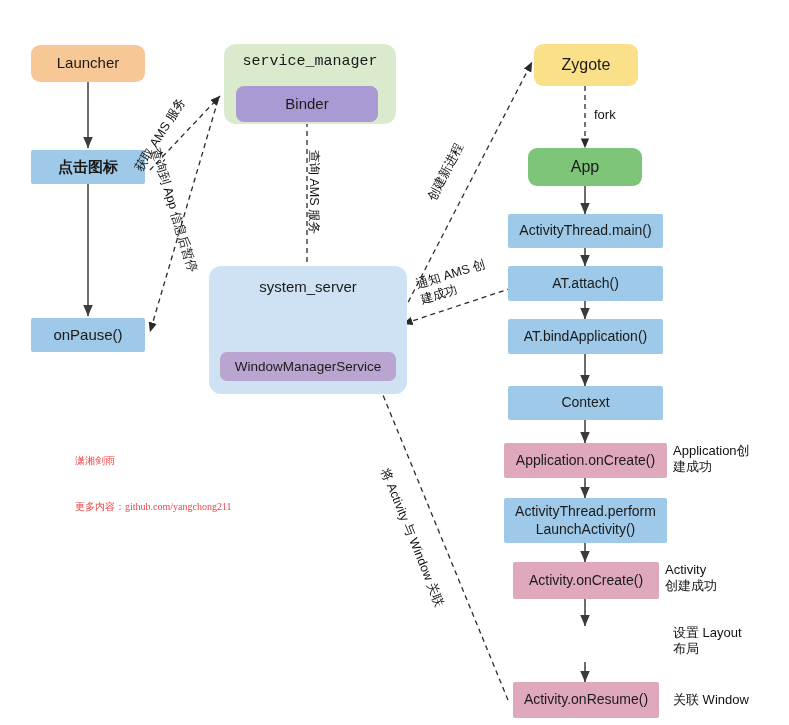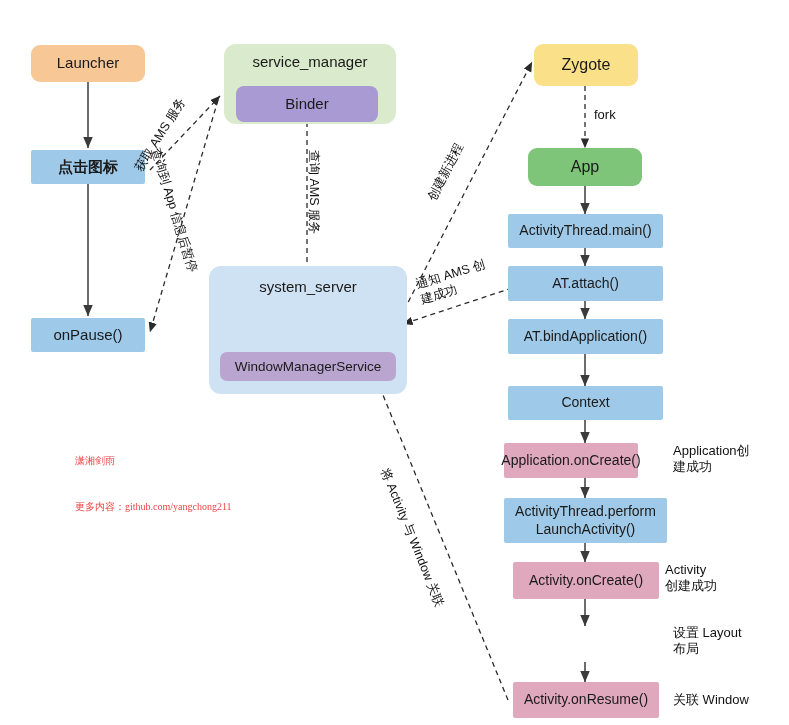--- a/index.html
+++ b/index.html
@@ -111,21 +111,21 @@
     <line x1="585" y1="301" x2="585" y2="319" stroke="#3b3b3b" stroke-width="1.5" marker-end="url(#ah)"></line>
     <line x1="585" y1="354" x2="585" y2="386" stroke="#3b3b3b" stroke-width="1.5" marker-end="url(#ah)"></line>
     <line x1="585" y1="420" x2="585" y2="443" stroke="#3b3b3b" stroke-width="1.5" marker-end="url(#ah)"></line>
     <line x1="585" y1="478" x2="585" y2="498" stroke="#3b3b3b" stroke-width="1.5" marker-end="url(#ah)"></line>
     <line x1="585" y1="543" x2="585" y2="562" stroke="#3b3b3b" stroke-width="1.5" marker-end="url(#ah)"></line>
     <line x1="585" y1="598" x2="585" y2="626" stroke="#3b3b3b" stroke-width="1.5" marker-end="url(#ah)"></line>
     <line x1="585" y1="662" x2="585" y2="682" stroke="#3b3b3b" stroke-width="1.5" marker-end="url(#ah)"></line>
   </svg>
 
   <div class="group" style="left:224px;top:44px;width:172px;height:80px;background:#d9ebcc;">
-    <div class="group-title" style="top:9px;">service_manager</div>
+    <div class="group-title" style="top:9px;font-family:Liberation Mono, monospace;">service_manager</div>
   </div>
 
   <div class="group" style="left:209px;top:266px;width:198px;height:128px;background:#cfe2f3;">
     <div class="group-title" style="top:12px;">system_server</div>
   </div>
 
   <div class="node round" style="left:31px;top:45px;width:114px;height:37px;background:#f7c896;font-size:15px;">Launcher</div>
 
   <div class="node rect" style="left:31px;top:150px;width:114px;height:34px;background:#9ec9e8;font-size:15px;font-weight:bold;">点击图标</div>
 
@@ -141,21 +141,21 @@
   <div class="node round" style="left:528px;top:148px;width:114px;height:38px;background:#7ec57a;font-size:16px;">App</div>
 
   <div class="node rect" style="left:508px;top:266px;width:155px;height:35px;background:#9ec9e8;">AT.attach()</div>
 
   <div class="node rect" style="left:508px;top:214px;width:155px;height:34px;background:#9ec9e8;">ActivityThread.main()</div>
 
   <div class="node rect" style="left:508px;top:319px;width:155px;height:35px;background:#9ec9e8;">AT.bindApplication()</div>
 
   <div class="node rect" style="left:508px;top:386px;width:155px;height:34px;background:#9ec9e8;">Context</div>
 
-  <div class="node rect" style="left:504px;top:443px;width:134px;height:35px;background:#dfa8bd;">Application.onCreate()</div>
+  <div class="node rect" style="left:504px;top:443px;width:163px;height:35px;background:#dfa8bd;">Application.onCreate()</div>
 
   <div class="node rect" style="left:504px;top:498px;width:163px;height:45px;background:#9ec9e8;line-height:1.22;">ActivityThread.perform
 LaunchActivity()</div>
 
   <div class="node rect" style="left:513px;top:562px;width:146px;height:37px;background:#dfa8bd;">Activity.onCreate()</div>
 
 
   <div class="node rect" style="left:513px;top:682px;width:146px;height:36px;background:#dfa8bd;">Activity.onResume()</div>
 
   <div class="edge-label" style="left:131px;top:166px;transform:rotate(-58deg);">获取 AMS 服务</div>

